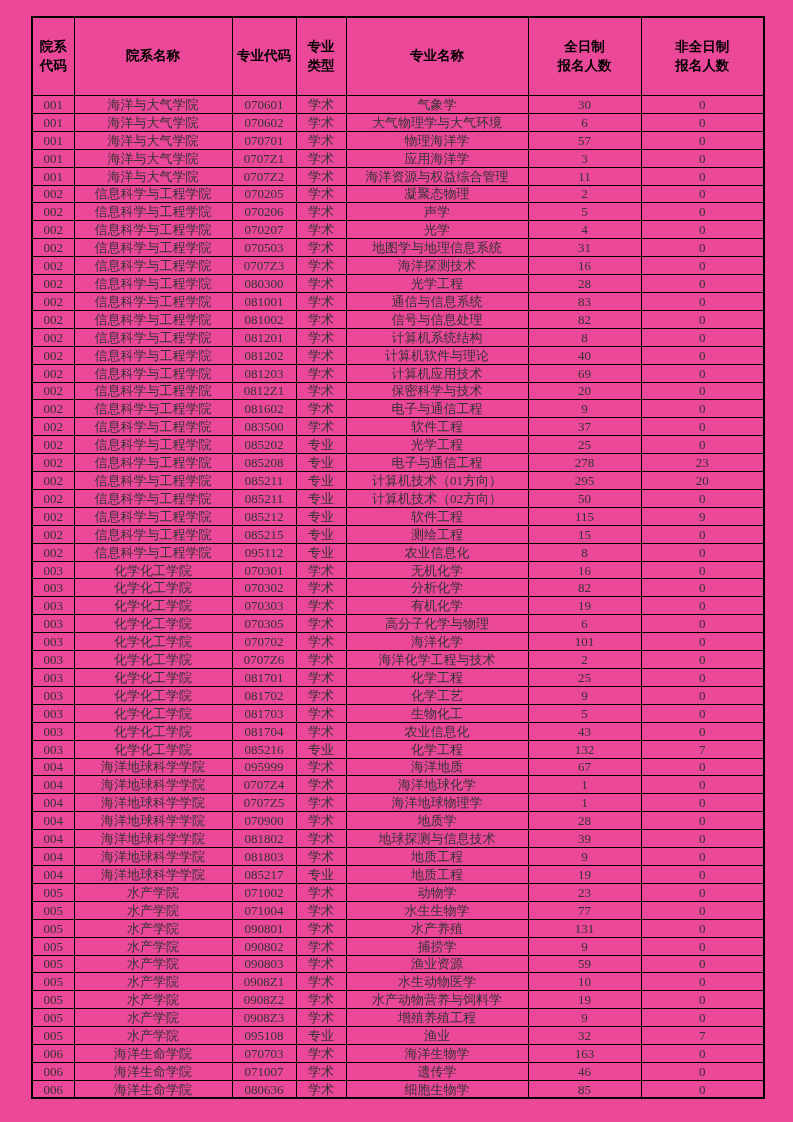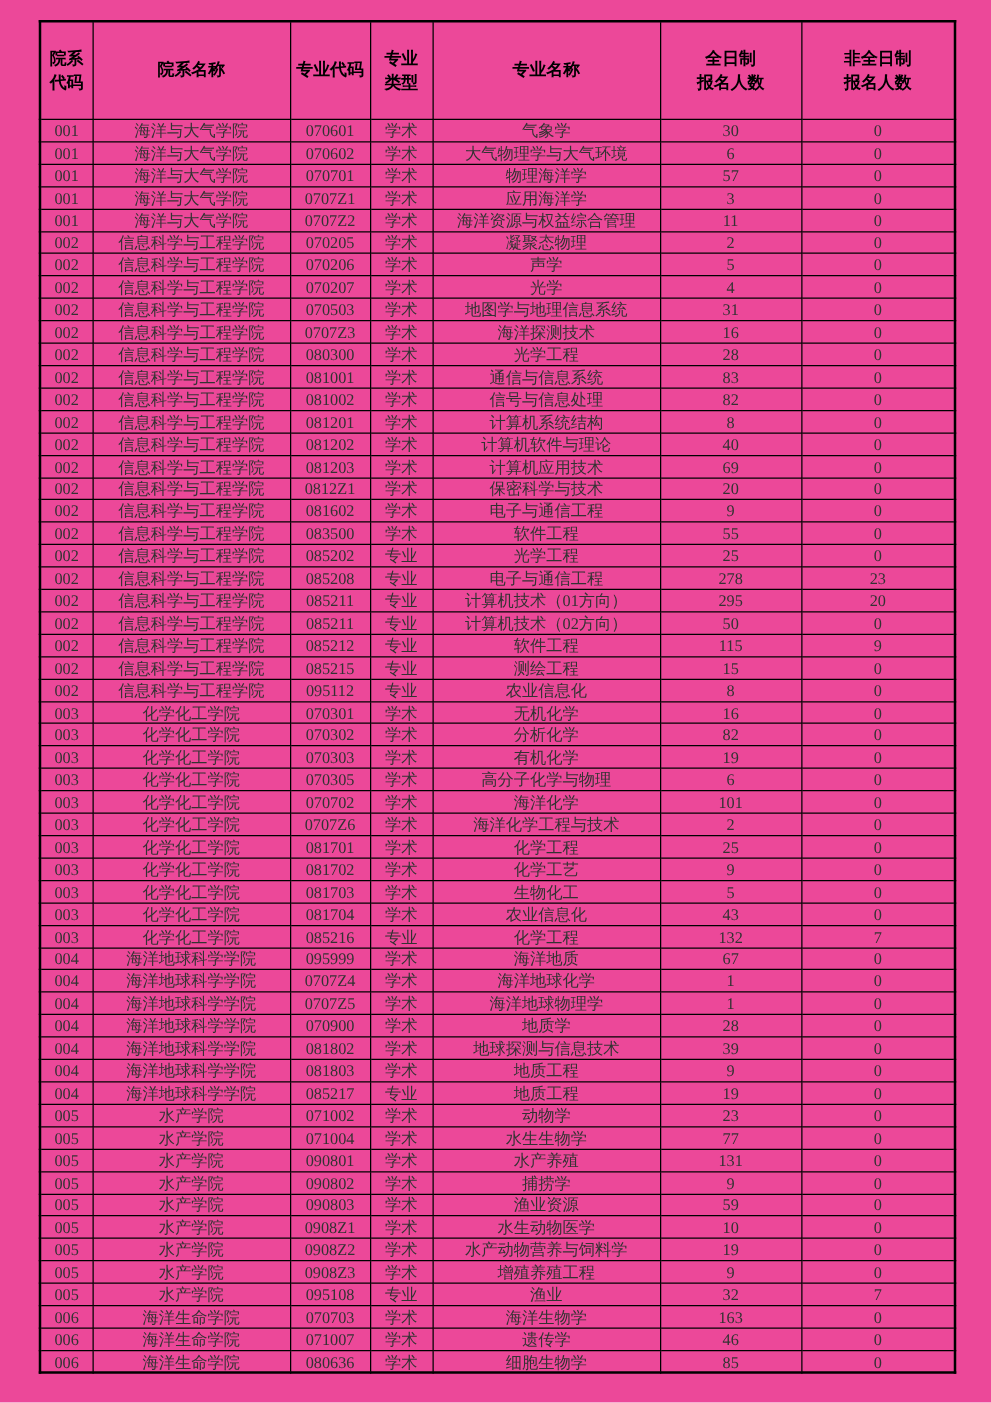--- a/index.html
+++ b/index.html
@@ -243,21 +243,21 @@
           <td>电子与通信工程</td>
           <td>9</td>
           <td>0</td>
         </tr>
         <tr>
           <td>002</td>
           <td>信息科学与工程学院</td>
           <td>083500</td>
           <td>学术</td>
           <td>软件工程</td>
-          <td>55</td>
+          <td>37</td>
           <td>0</td>
         </tr>
         <tr>
           <td>002</td>
           <td>信息科学与工程学院</td>
           <td>085202</td>
           <td>专业</td>
           <td>光学工程</td>
           <td>25</td>
           <td>0</td>

